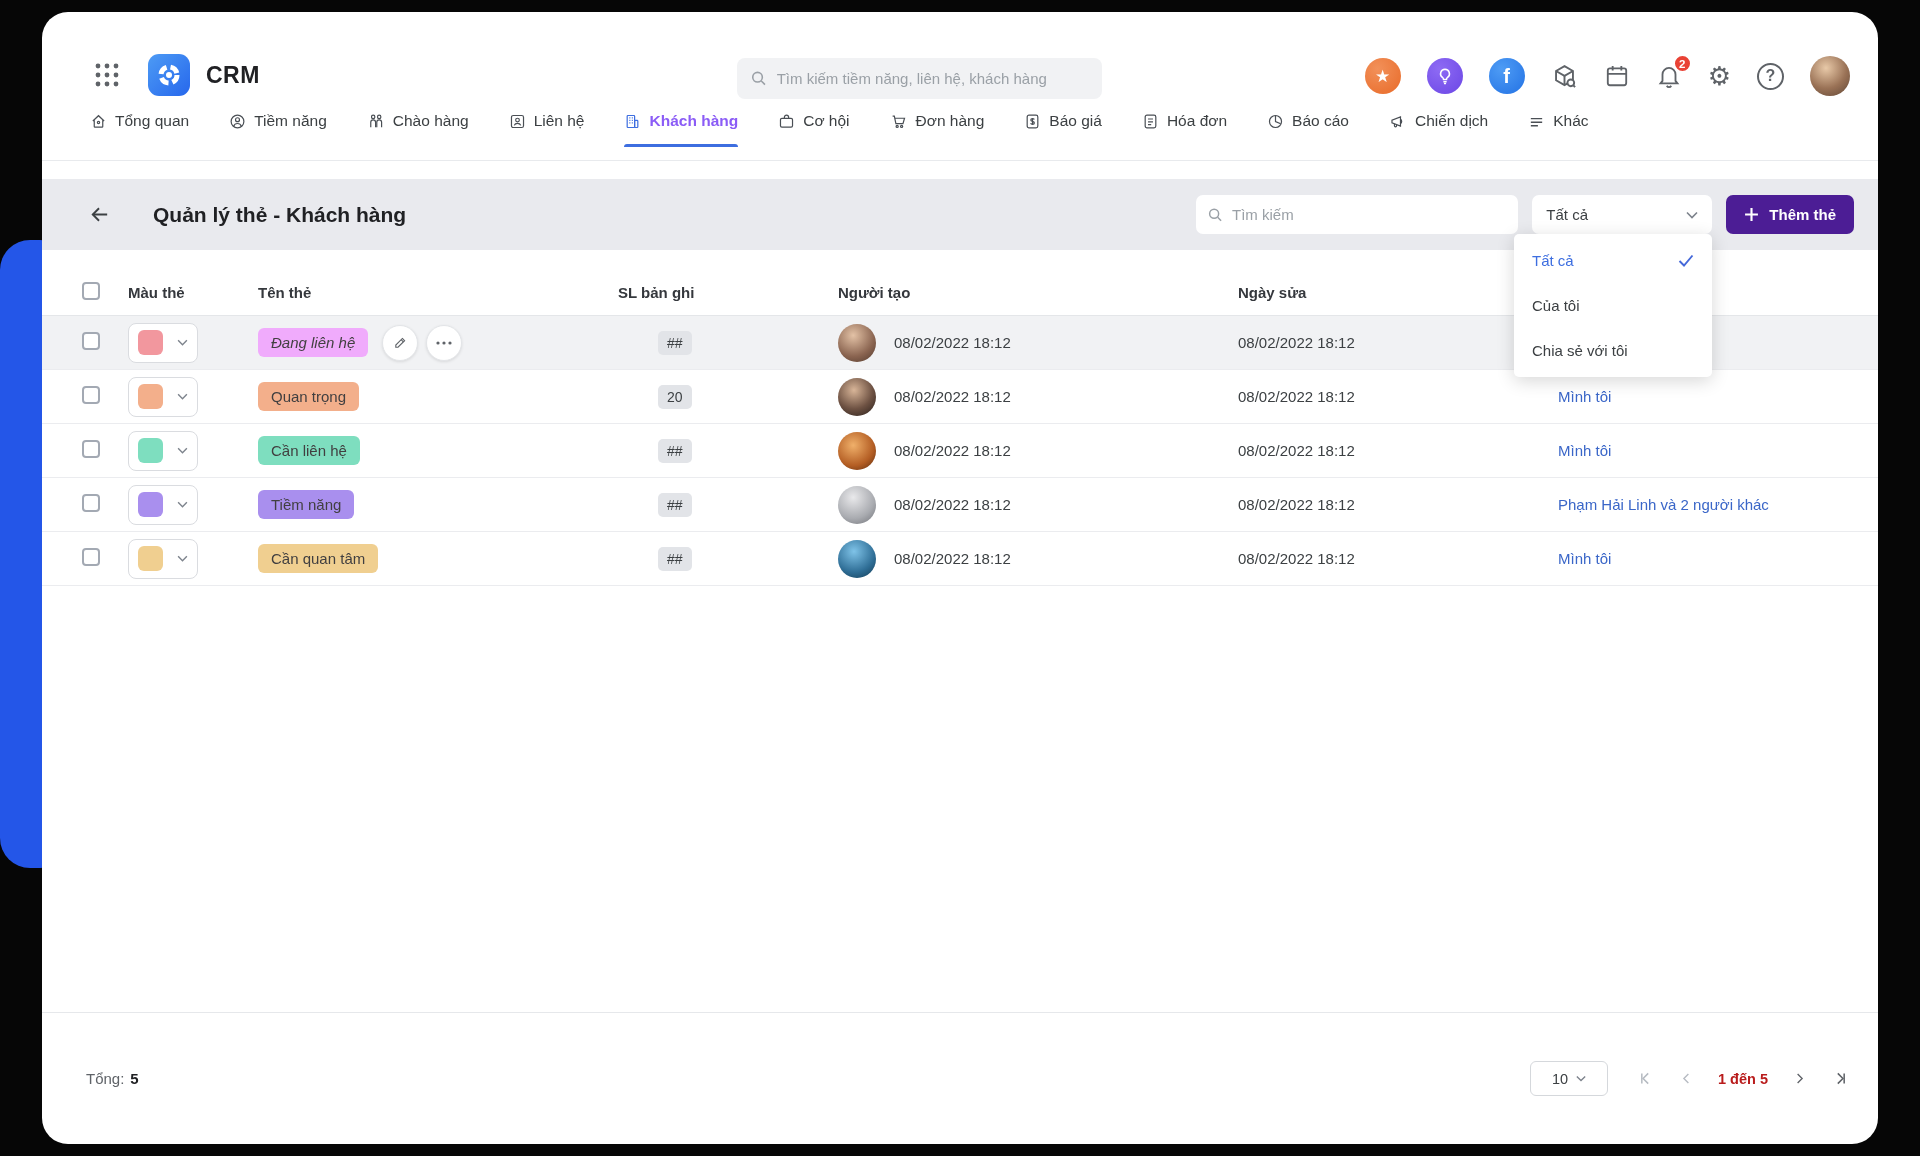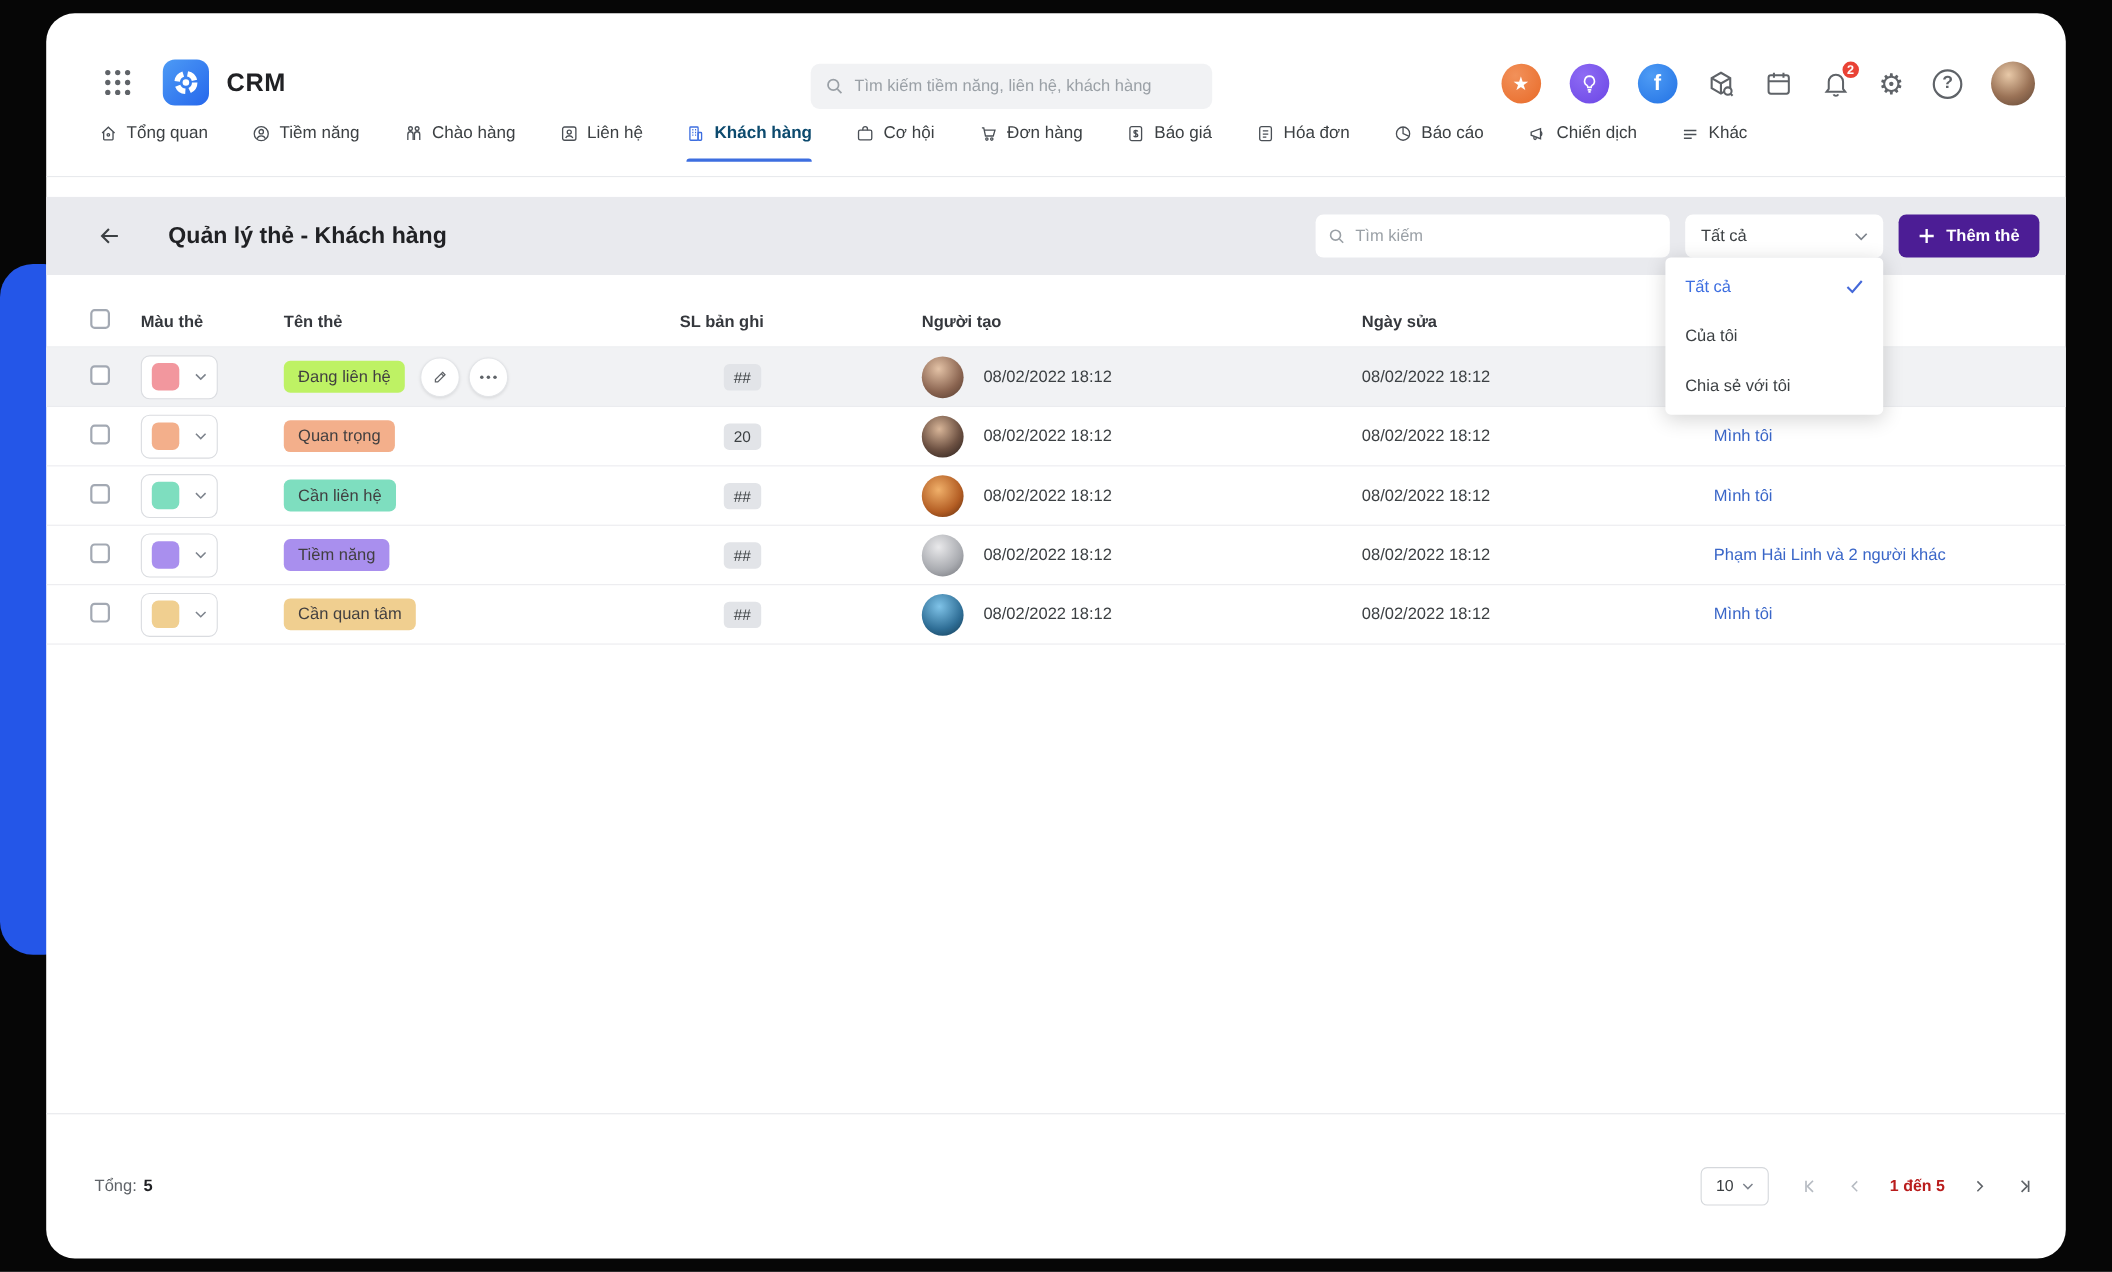--- a/index.html
+++ b/index.html
@@ -26,21 +26,21 @@
   .c-fb   { background:radial-gradient(circle at 35% 30%, #4E9CF5, #2372E4); font-size:20px; font-weight:700; }
   .line-ic { color:#5F6368; display:flex; align-items:center; cursor:pointer; position:relative; }
   .badge { position:absolute; top:-9px; right:-10px; min-width:19px; height:19px; border-radius:10px; background:#E94235; color:#fff; font-size:11.5px; font-weight:700; display:flex; align-items:center; justify-content:center; padding:0 4px; border:2px solid #fff; }
   .help-circle { width:27px; height:27px; border-radius:50%; border:2px solid #5F6368; color:#5F6368; font-size:16px; font-weight:700; display:flex; align-items:center; justify-content:center; cursor:pointer; }
   .avatar { width:40px; height:40px; border-radius:50%; background:radial-gradient(circle at 40% 30%, #E8C9A8 0%, #9A7256 55%, #5E4434 100%); cursor:pointer; }
 
   
   .navrow { height:49px; display:flex; align-items:flex-start; gap:40px; padding:0 0 0 48px; border-bottom:1px solid #E8EAED; }
   .nav-item { position:relative; display:flex; align-items:center; gap:8px; font-size:15.5px; color:#3C4043; cursor:pointer; padding-bottom:17px; }
   .nav-item svg { stroke:#4A4F55; }
-  .nav-item.active { color:#0c4a6e; font-weight:600; }
+  .nav-item.active { color:#8b5cf6; font-weight:600; }
   .nav-item.active svg { stroke:#3D6EE0; }
   .nav-item.active::after { content:""; position:absolute; left:0; right:0; bottom:0; height:3px; border-radius:3px 3px 0 0; background:#3D6EE0; }
 
   
   .band { margin-top:18px; height:71px; background:#E9EAEE; display:flex; align-items:center; padding:0 24px 0 46px; position:relative; }
   .back-btn { display:flex; align-items:center; cursor:pointer; }
   .page-title { font-size:21px; font-weight:700; color:#202124; margin-left:42px; }
   .band-right { position:absolute; right:24px; display:flex; align-items:center; gap:14px; }
   .band-search { width:322px; height:39px; background:#fff; border-radius:7px; display:flex; align-items:center; padding:0 12px; gap:9px; }
   .band-search input { border:none; outline:none; font-size:15px; color:#a21caf; width:100%; font-family:"Liberation Sans",sans-serif; }
@@ -73,21 +73,21 @@
   .av3 { background:radial-gradient(circle at 40% 35%, #F0B06A 0%, #B45E24 60%, #57280C 100%); }
   .av4 { background:radial-gradient(circle at 40% 30%, #E9E9EB 0%, #A9ABB0 60%, #6E7076 100%); }
   .av5 { background:radial-gradient(circle at 42% 30%, #7FC3E8 0%, #2F6E96 60%, #12384F 100%); }
   .share-link { color:#3A66C8; cursor:pointer; }
 
   
   .footer { position:absolute; left:0; right:0; bottom:0; height:132px; border-top:1px solid #E6E8EB; display:flex; align-items:center; padding:0 30px 0 44px; }
   .total { font-size:15px; color:#5F6368; }
   .total b { color:#202124; margin-left:6px; }
   .footer-right { margin-left:auto; display:flex; align-items:center; gap:30px; }
-  .size-select { width:62px; height:35px; border:1px solid #D5D8DC; border-radius:6px; display:flex; align-items:center; justify-content:center; gap:8px; font-size:14.5px; color:#3C4043; cursor:pointer; }
+  .size-select { width:78px; height:35px; border:1px solid #D5D8DC; border-radius:6px; display:flex; align-items:center; justify-content:center; gap:8px; font-size:14.5px; color:#3C4043; cursor:pointer; }
   .pager { display:flex; align-items:center; gap:24px; }
   .pg-btn { display:flex; align-items:center; cursor:pointer; }
   .pg-range { font-size:14.5px; font-weight:700; color:#b91c1c; }
 </style>
 </head>
 <body>
 
 <div class="blue-accent"></div>
 
 <div class="window">
@@ -316,21 +316,21 @@
       <div><span class="cb"></span></div>
       <div>
           <div class="color-select">
             <span class="swatch" style="background-color: rgb(242, 151, 158);"></span>
             <svg width="11" height="7" viewBox="0 0 12 8" fill="none" stroke="#7D838C" stroke-width="1.6">
               <polyline points="1,1.5 6,6.5 11,1.5"></polyline>
             </svg>
           </div>
         </div>
       <div class="tag-cell">
-        <span class="tag" style="background-color: #bef264;">Đang liên hệ</span>
+        <span class="tag" style="background-color: #f0abfc; font-style: italic;">Đang liên hệ</span>
         <span class="row-actions">
           <span class="act-btn">
               <svg width="15" height="15" viewBox="0 0 24 24" fill="none" stroke="#5F6368" stroke-width="1.8">
                 <path d="M15 5.5l3.5 3.5L8 19.5H4.5V16L15 5.5z"></path>
                 <path d="M13 7.5l3.5 3.5"></path>
               </svg>
             </span>
           <span class="act-btn">
               <svg width="16" height="4" viewBox="0 0 16 4" fill="#5F6368">
                 <circle cx="2" cy="2" r="1.6"></circle>

